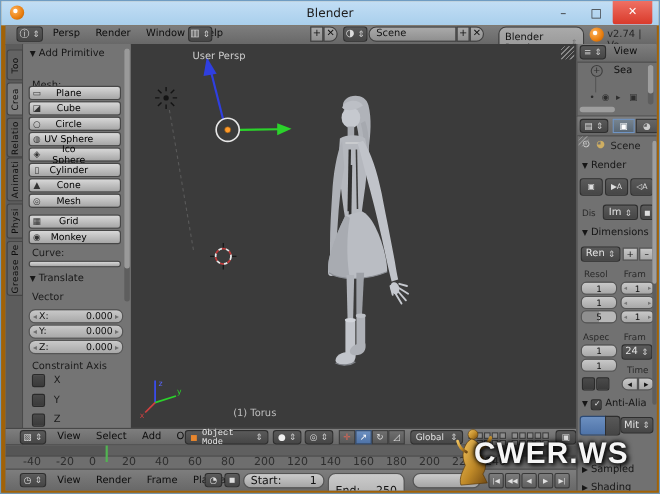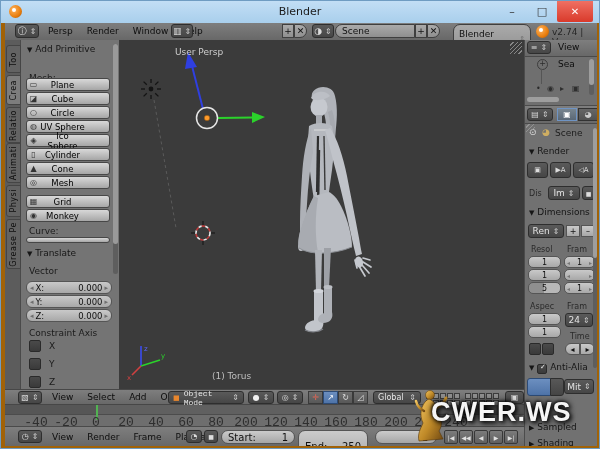--- a/index.html
+++ b/index.html
@@ -52,21 +52,21 @@
   .manipbtn.active{background:linear-gradient(#6c8fc0,#4e73a8);border-color:#2c4a75;color:#fff;}
   .layergrid{position:absolute;top:3px;display:grid;grid-template-columns:repeat(5,6px);grid-template-rows:6px 6px;gap:1px;}
   .layergrid div{background:#8f8f8f;border:1px solid #3c3c3c;box-sizing:border-box;}
   .layergrid div.active{background:#4f4f4f;}
   
   .ruler{position:absolute;left:0;top:382px;width:519px;height:21px;background:#6e6e6e;}
   .ruler-top{position:absolute;left:0;top:0;width:519px;height:9px;background:#565656;border-bottom:1px solid #4c4c4c;}
   .ruler-range{position:absolute;left:92px;top:0;width:374px;height:9px;background:#606060;}
   .playhead{position:absolute;left:91px;top:0;width:2px;height:15px;background:#52b352;}
   .ruler-labels{position:absolute;left:16px;top:10px;display:flex;}
-  .ruler-labels span{width:30px;text-align:center;color:#2e2e2e;font-size:13px;font-family:Liberation Mono, monospace;}
+  .ruler-labels span{width:30px;text-align:left;color:#2e2e2e;font-size:10px;}
   .tlheader{position:absolute;left:0;top:403px;width:519px;height:20px;border-top:1px solid #4a4a4a;box-sizing:border-box;}
   .pbtn{position:absolute;top:3px;width:14px;height:14px;background:linear-gradient(#7c7c7c,#5f5f5f);border:1px solid #383838;box-sizing:border-box;color:#e0e0e0;font-size:6px;display:flex;align-items:center;justify-content:center;border-radius:2px;}
   
   .outliner{position:absolute;left:519px;top:17px;width:73px;height:65px;background:#6f6f6f;border-left:1px solid #4c4c4c;box-sizing:border-box;}
   .props{position:absolute;left:519px;top:82px;width:73px;height:341px;background:#717171;border-left:1px solid #4c4c4c;border-top:1px solid #4c4c4c;box-sizing:border-box;}
   .ptab{position:absolute;top:2px;width:20px;height:13px;background:linear-gradient(#666,#525252);border:1px solid #333;box-sizing:border-box;display:flex;align-items:center;justify-content:center;color:#ccc;font-size:8px;}
   .ptab.active{border-color:#6f94c4;background:linear-gradient(#77848f,#5a6876);color:#fff;}
   .pfield{position:absolute;height:12px;background:linear-gradient(#c9c9c9,#a8a8a8);border:1px solid #555;box-sizing:border-box;display:flex;align-items:center;justify-content:center;font-size:8px;color:#111;}
   .pfield .sidearrow{position:absolute;font-size:6px;color:#777;}
   .plabel{position:absolute;color:#2a2a2a;font-size:8px;}

